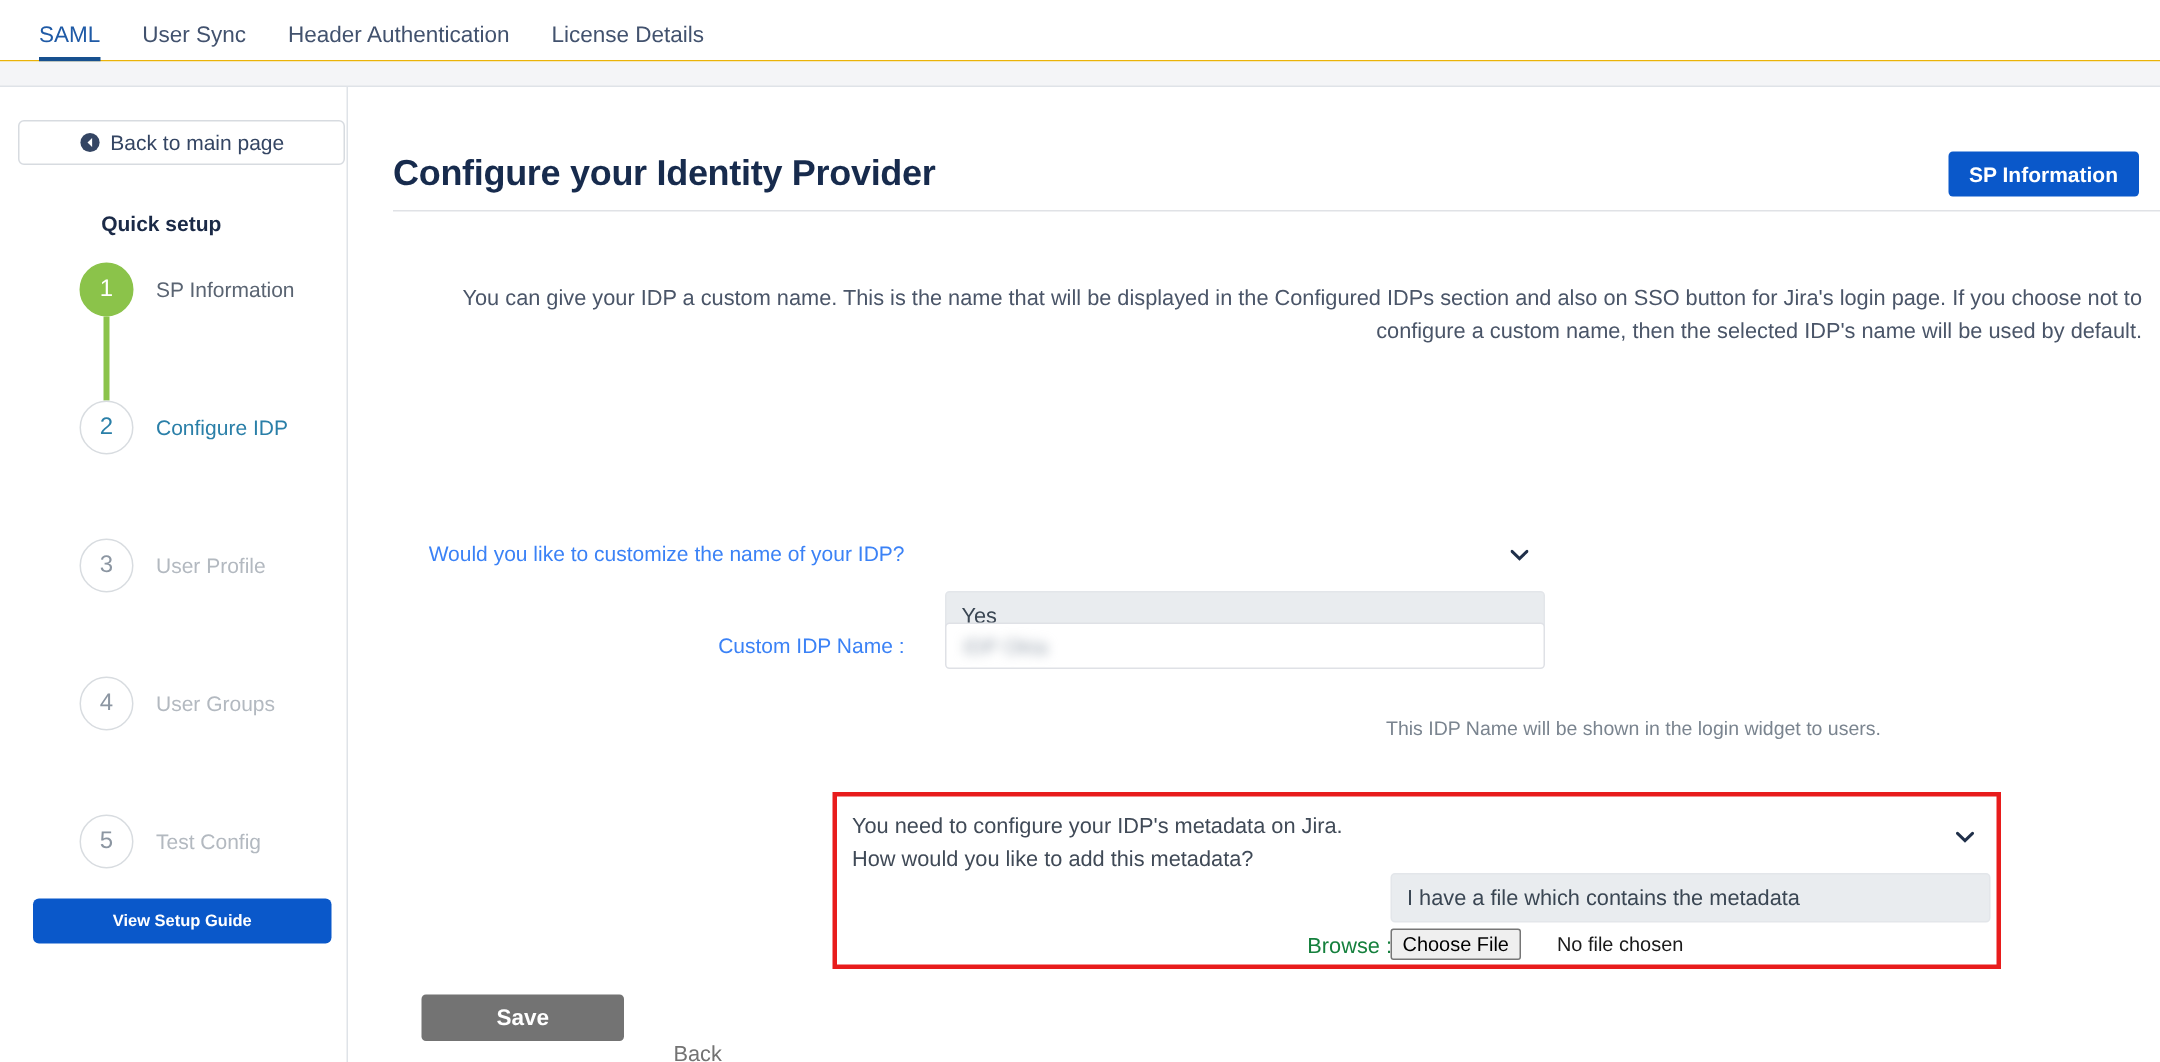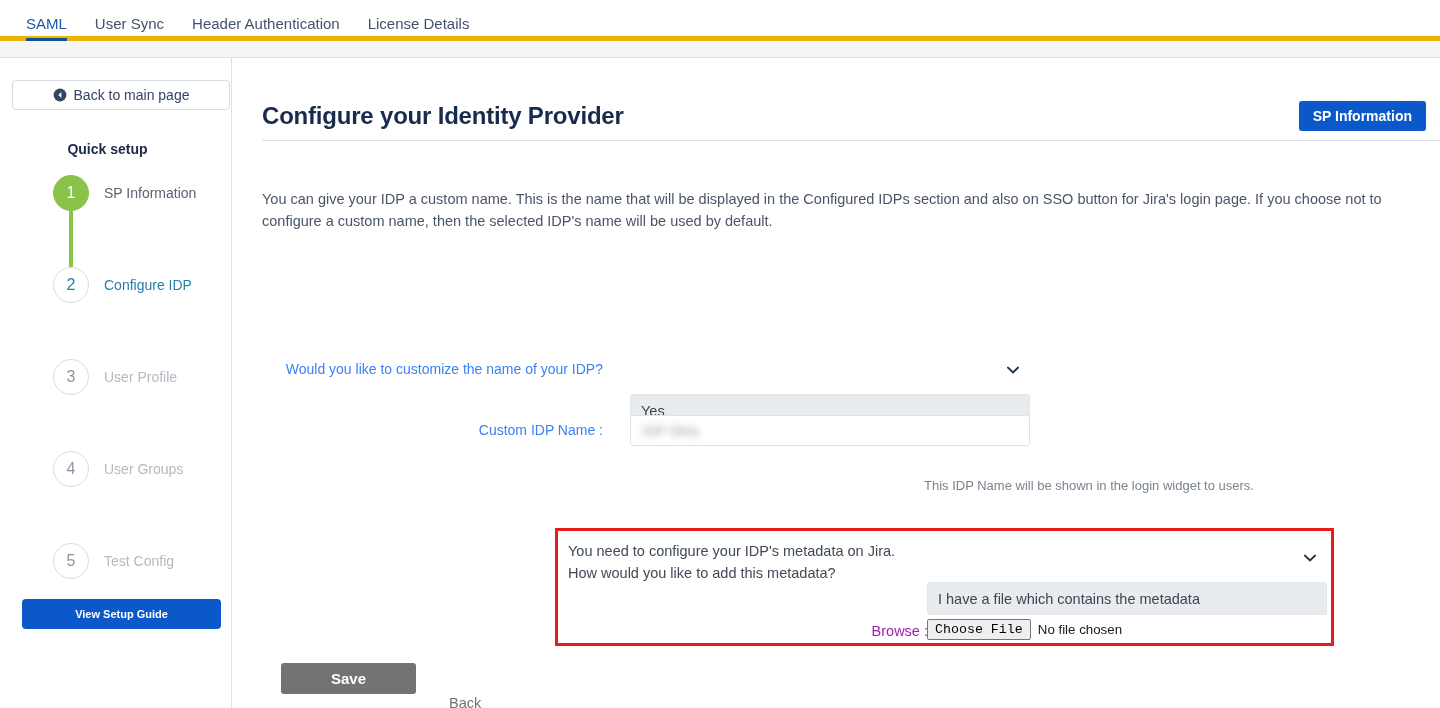--- a/index.html
+++ b/index.html
@@ -9,21 +9,21 @@
     background: #ffffff;
     font-family: "Liberation Sans", sans-serif;
     overflow: hidden;
   }
 
   
   #topbar {
     position: absolute; top: 0; left: 0;
     width: 1440px; height: 41px;
     background: #ffffff;
-    border-bottom: 5px solid #eab308;
+    border-bottom: 1px solid #eab308;
   }
   #tabs {
     display: flex; align-items: flex-end;
     height: 41px; padding-left: 12px; gap: 0;
   }
   .tab {
     position: relative;
     font-size: 15px;
     color: #42526e;
     padding: 0 14px 10px 14px;
@@ -137,21 +137,21 @@
     cursor: pointer;
     font-family: "Liberation Sans", sans-serif;
   }
   #title-rule {
     position: absolute; top: 82px; left: 29px;
     width: 1178px; height: 1px; background: #e0e2e6;
   }
   #intro-text {
     position: absolute; top: 130px; left: 29px;
     width: 1166px;
-    font-size: 14.5px; color: #4a5568; line-height: 1.55;
+    font-size: 14.5px; color: #4a5568; line-height: 1.55; text-align: right;
   }
 
   
   .form-row {
     position: absolute;
     display: flex; align-items: flex-start;
   }
   .form-label {
     width: 370px; text-align: right;
     font-size: 14px; color: #3b82f6; line-height: 1.35;
@@ -206,36 +206,36 @@
   }
   #meta-question {
     position: absolute; top: 10px; left: 10px;
     width: 360px;
     font-size: 14.5px; color: #404a57; line-height: 1.5;
   }
   #meta-select-wrap { position: absolute; top: 11px; left: 369px; }
   #browse-label {
     position: absolute; top: 92px; left: 10px;
     width: 360px; text-align: right;
-    font-size: 14.5px; color: #a21caf;
+    font-size: 14.5px; color: #15803d;
   }
   #file-input-wrap { position: absolute; top: 88px; left: 369px; }
   .file-btn {
     display: inline-block;
     border: 1px solid #767676;
     background: #efefef;
     border-radius: 2px;
     padding: 2px 7px;
     font-size: 13.3px; color: #000000;
-    font-family: Liberation Mono, monospace;
+    font-family: Liberation Sans, sans-serif;
     cursor: pointer; vertical-align: middle;
   }
   .file-name {
     display: inline-block;
-    margin-left: 7px;
+    margin-left: 24px;
     font-size: 13.3px; color: #1a1a1a;
     vertical-align: middle;
   }
 
   
   #save-btn {
     position: absolute; top: 605px; left: 48px;
     width: 135px; height: 31px;
     background: #737373; border: none; border-radius: 3px;
     color: #ffffff; font-size: 15px; font-weight: bold;

